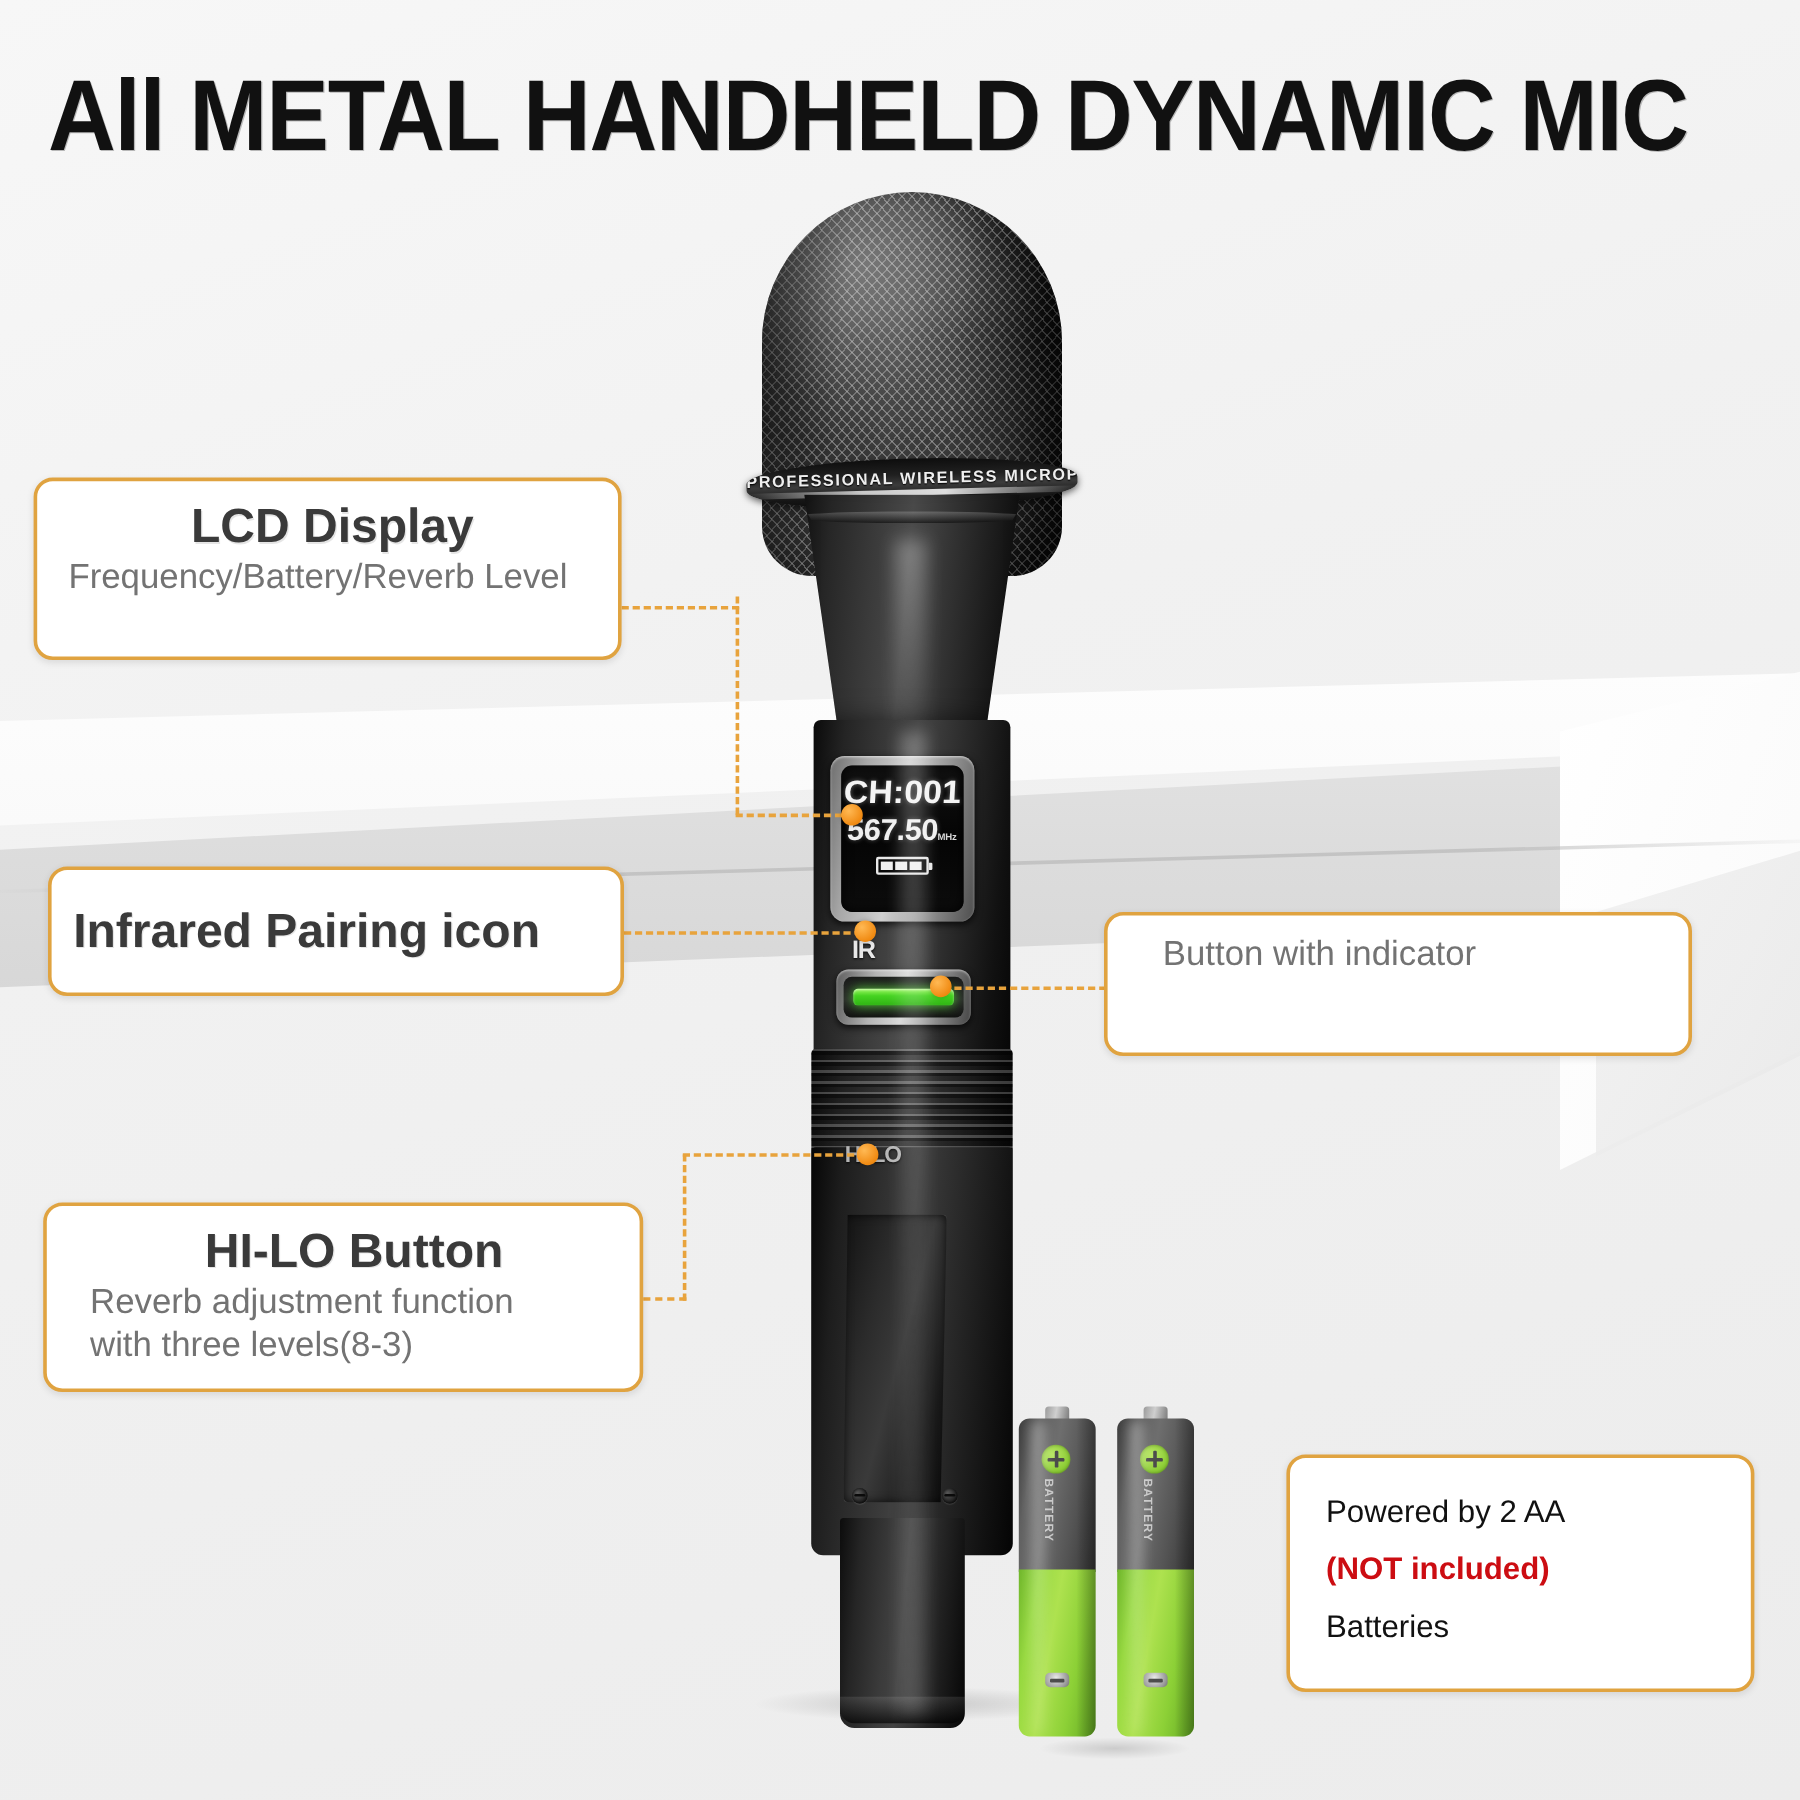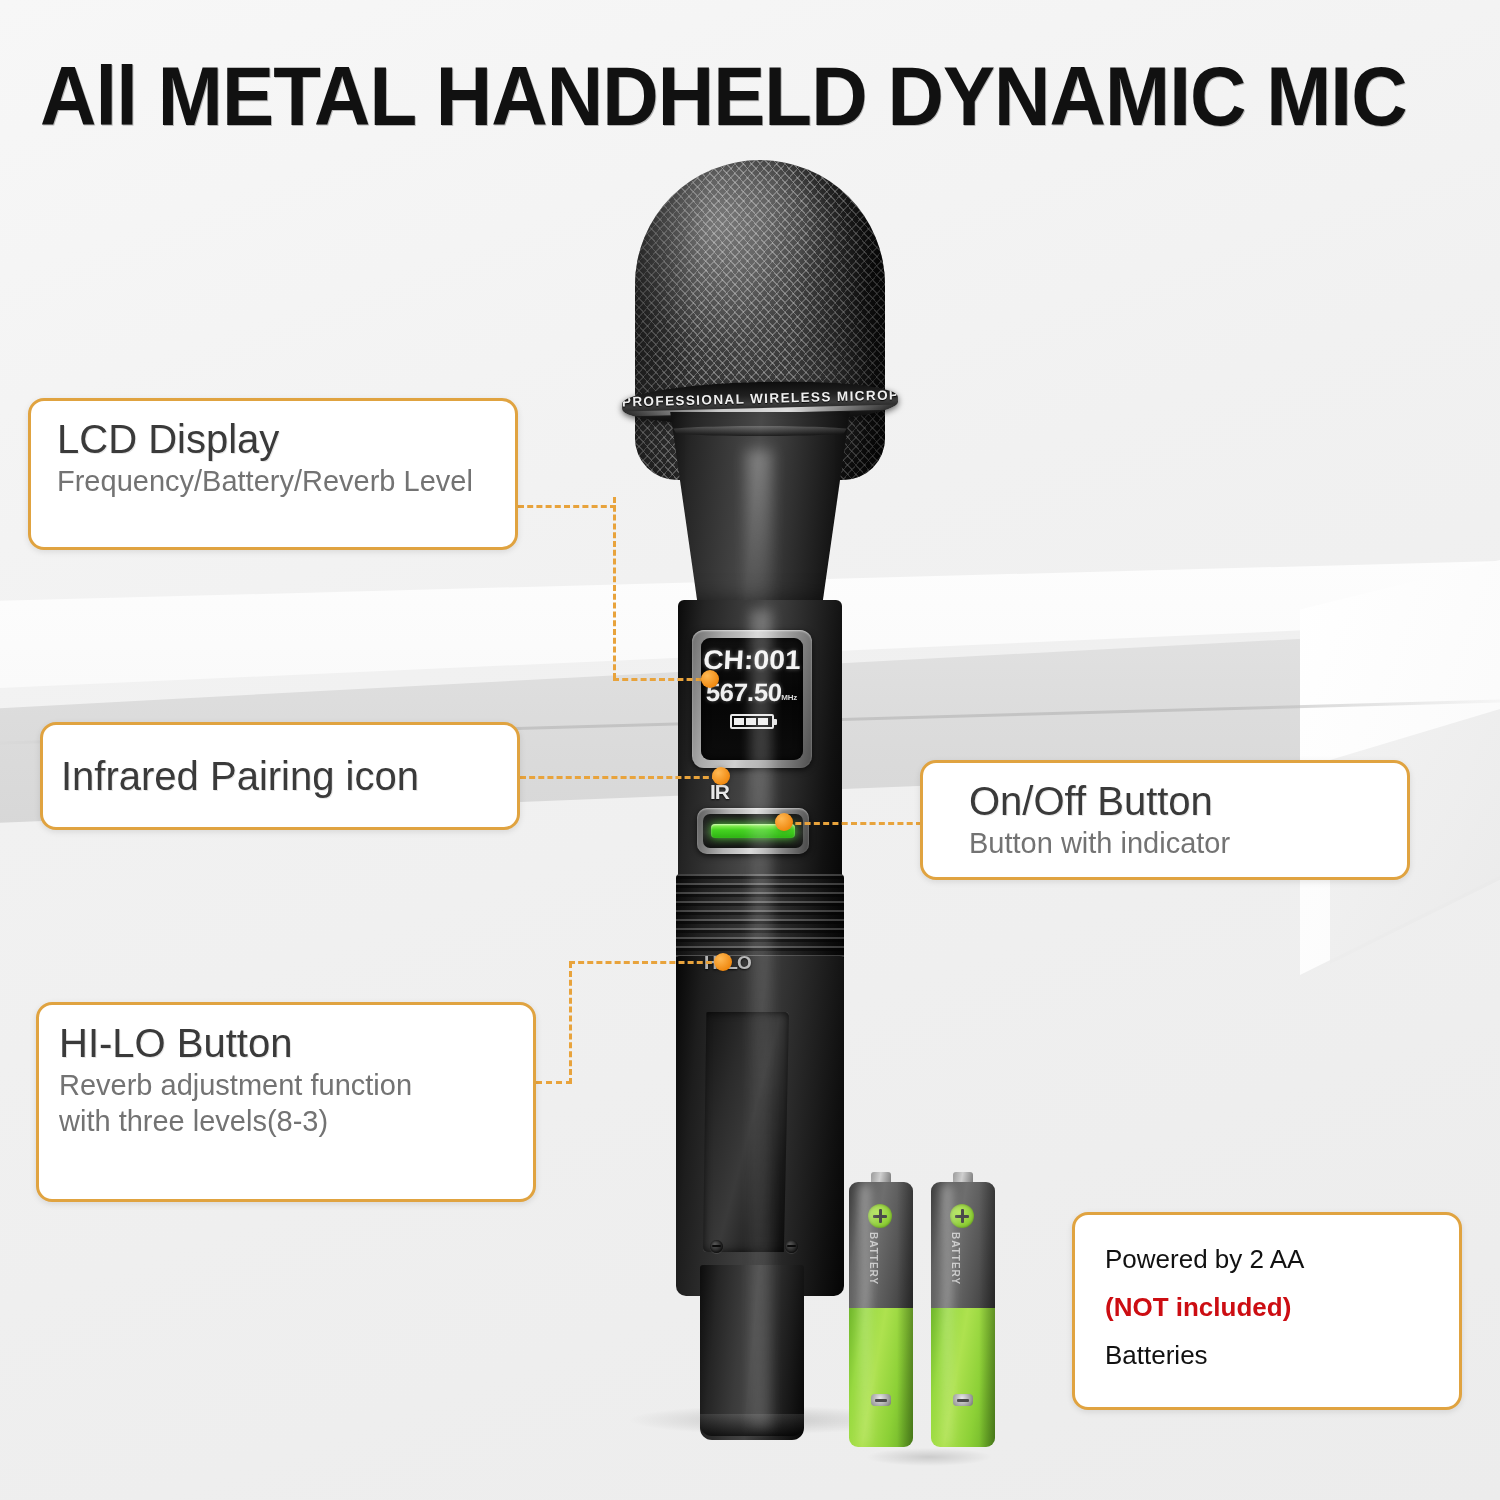--- a/index.html
+++ b/index.html
@@ -319,32 +319,33 @@
   
   .callout {
     position:absolute;
     background:#fff;
     border:3px solid #e0a340;
     border-radius:16px;
     box-shadow:0 2px 6px rgba(0,0,0,.10);
     padding:14px 18px;
   }
   .callout .c-title {
-    font-size:40px; font-weight:normal; color:#3a3a3a; line-height:48px;
+    font-size:40px; font-weight:bold; color:#3a3a3a; line-height:48px;
     text-shadow:1px 1px 0 rgba(0,0,0,.10);
+    text-align:center;
   }
   .callout .c-sub {
     font-size:29px; color:#737373; line-height:36px; font-weight:normal;
   }
   .callout .c-big { font-size:26px; color:#111; line-height:48px; }
   .callout .c-big.red { color:#cc0d12; font-weight:bold; }
 
   #co-lcd     { left:28px;  top:398px;  width:490px; height:152px; padding-left:26px; }
   #co-ir      { left:40px;  top:722px;  width:480px; height:108px; display:flex; align-items:center; padding-left:18px; }
-  #co-hilo    { left:36px;  top:1002px; width:500px; height:200px; padding-left:20px; }
+  #co-hilo    { left:36px;  top:1002px; width:500px; height:158px; padding-left:36px; }
   #co-onoff   { left:920px; top:760px;  width:490px; height:120px; padding-left:46px; }
   #co-batt    { left:1072px;top:1212px; width:390px; height:198px; padding-left:30px; padding-top:20px; }
 
   
   .dash-h {
     position:absolute; height:0;
     border-top:3px dashed #e8a33c;
   }
   .dash-v {
     position:absolute; width:0;
@@ -492,21 +493,20 @@
     <div class="c-title">Infrared Pairing icon</div>
   </div>
 
   <div class="callout" id="co-hilo">
     <div class="c-title">HI-LO Button</div>
     <div class="c-sub">Reverb adjustment function</div>
     <div class="c-sub">with three levels(8-3)</div>
   </div>
 
   <div class="callout" id="co-onoff">
-    <div class="c-title">On/Off Button</div>
     <div class="c-sub">Button with indicator</div>
   </div>
 
   <div class="callout" id="co-batt">
     <div class="c-big">Powered by 2 AA</div>
     <div class="c-big red">(NOT included)</div>
     <div class="c-big">Batteries</div>
   </div>
 
 </div>

